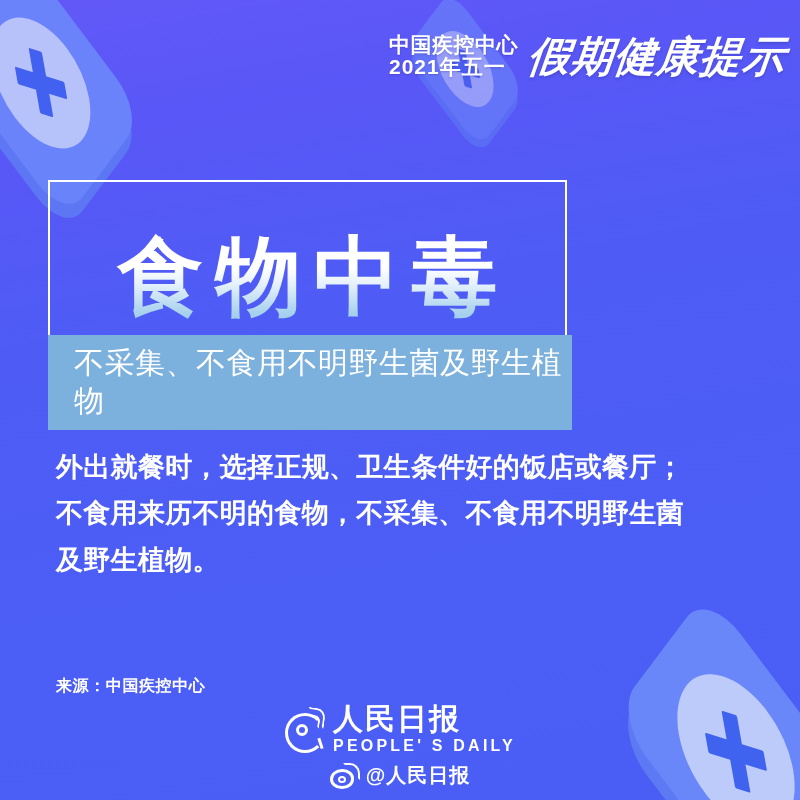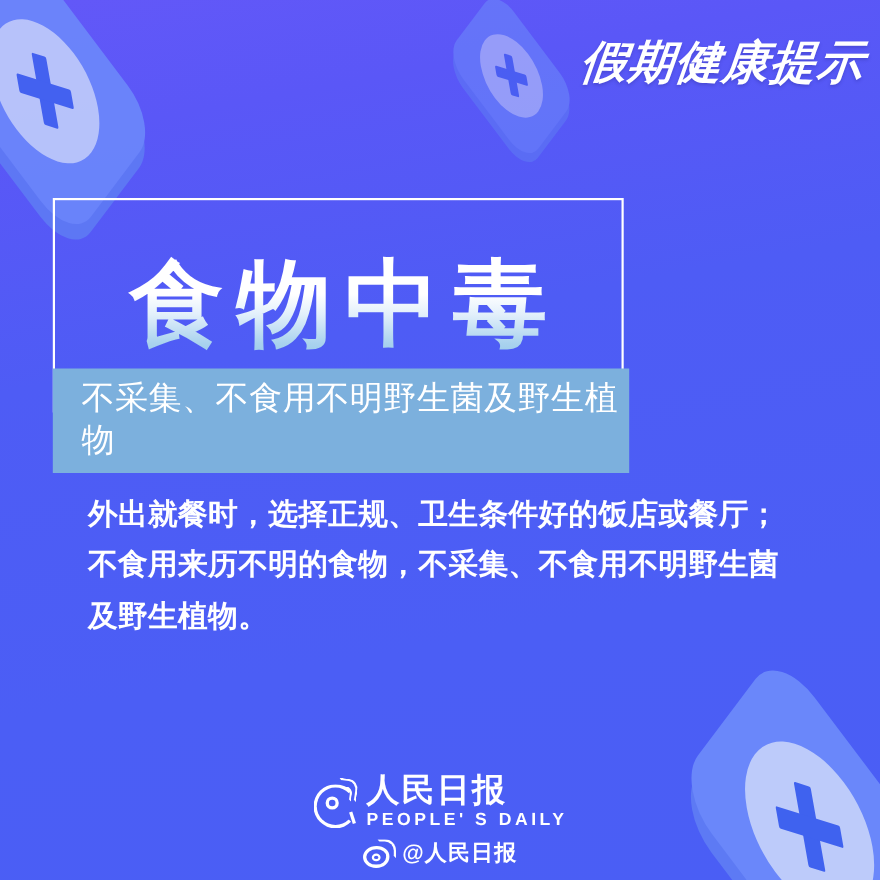--- a/index.html
+++ b/index.html
@@ -170,21 +170,20 @@
   .body-copy {
     position: absolute;
     left: 56px;
     top: 444px;
     width: 636px;
     color: #ffffff;
     font-size: 27px;
     font-weight: bold;
     line-height: 1.72;
     letter-spacing: .3px;
-    margin-left: 24px;
   }
 
   
   .source-line {
     position: absolute;
     left: 56px;
     top: 676px;
     color: #ffffff;
     font-size: 16px;
     font-weight: bold;
@@ -351,34 +350,39 @@
         <div class="xmark">
             <i class="a"></i>
             <i class="b"></i>
           </div>
       </div>
     </div>
   </div>
 
   <div class="header">
     <div class="header-inner">
+      <div class="cdc-block">
+        <span class="cdc-line">中国疾控中心</span>
+        <span class="cdc-line second">2021年五一</span>
+      </div>
       <span class="brush-title">假期健康提示</span>
     </div>
   </div>
 
   <div class="title-box">
     <span class="title-text">食物中毒</span>
   </div>
 
   <div class="subtitle-band">
     <div class="subtitle-text">不采集、不食用不明野生菌及野生植物</div>
   </div>
 
   <div class="body-copy">外出就餐时，选择正规、卫生条件好的饭店或餐厅；不食用来历不明的食物，不采集、不食用不明野生菌及野生植物。</div>
 
+  <div class="source-line">来源：中国疾控中心</div>
 
   <div class="pd-logo">
     <span class="pd-at">
       <span class="ring"></span>
       <span class="dot"></span>
       <span class="wave"></span>
       <span class="wave2"></span>
       <span class="stem"></span>
     </span>
     <span class="pd-words">

